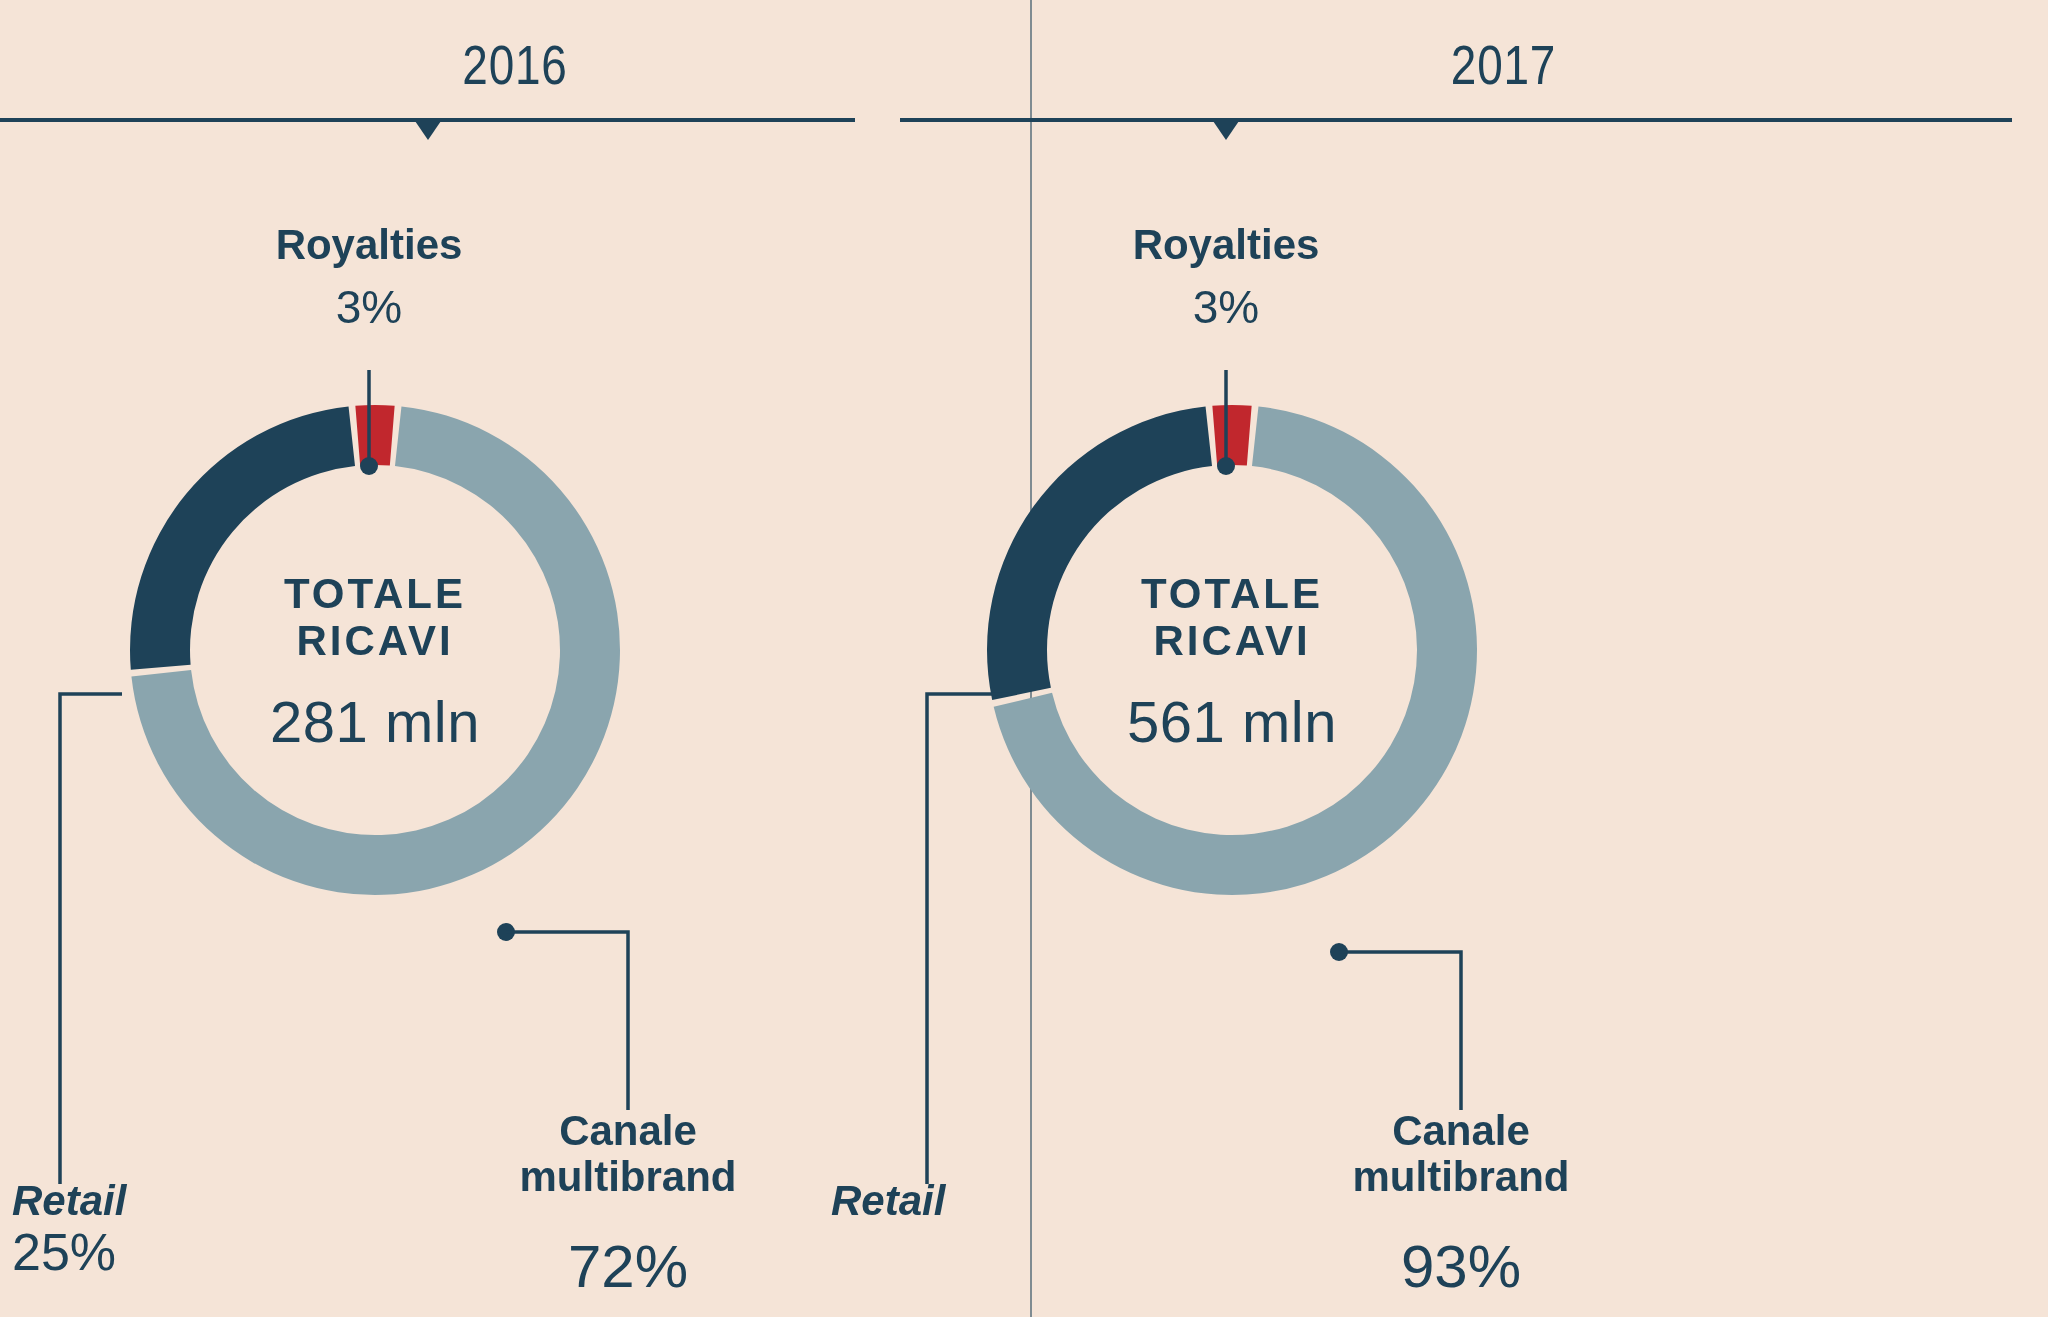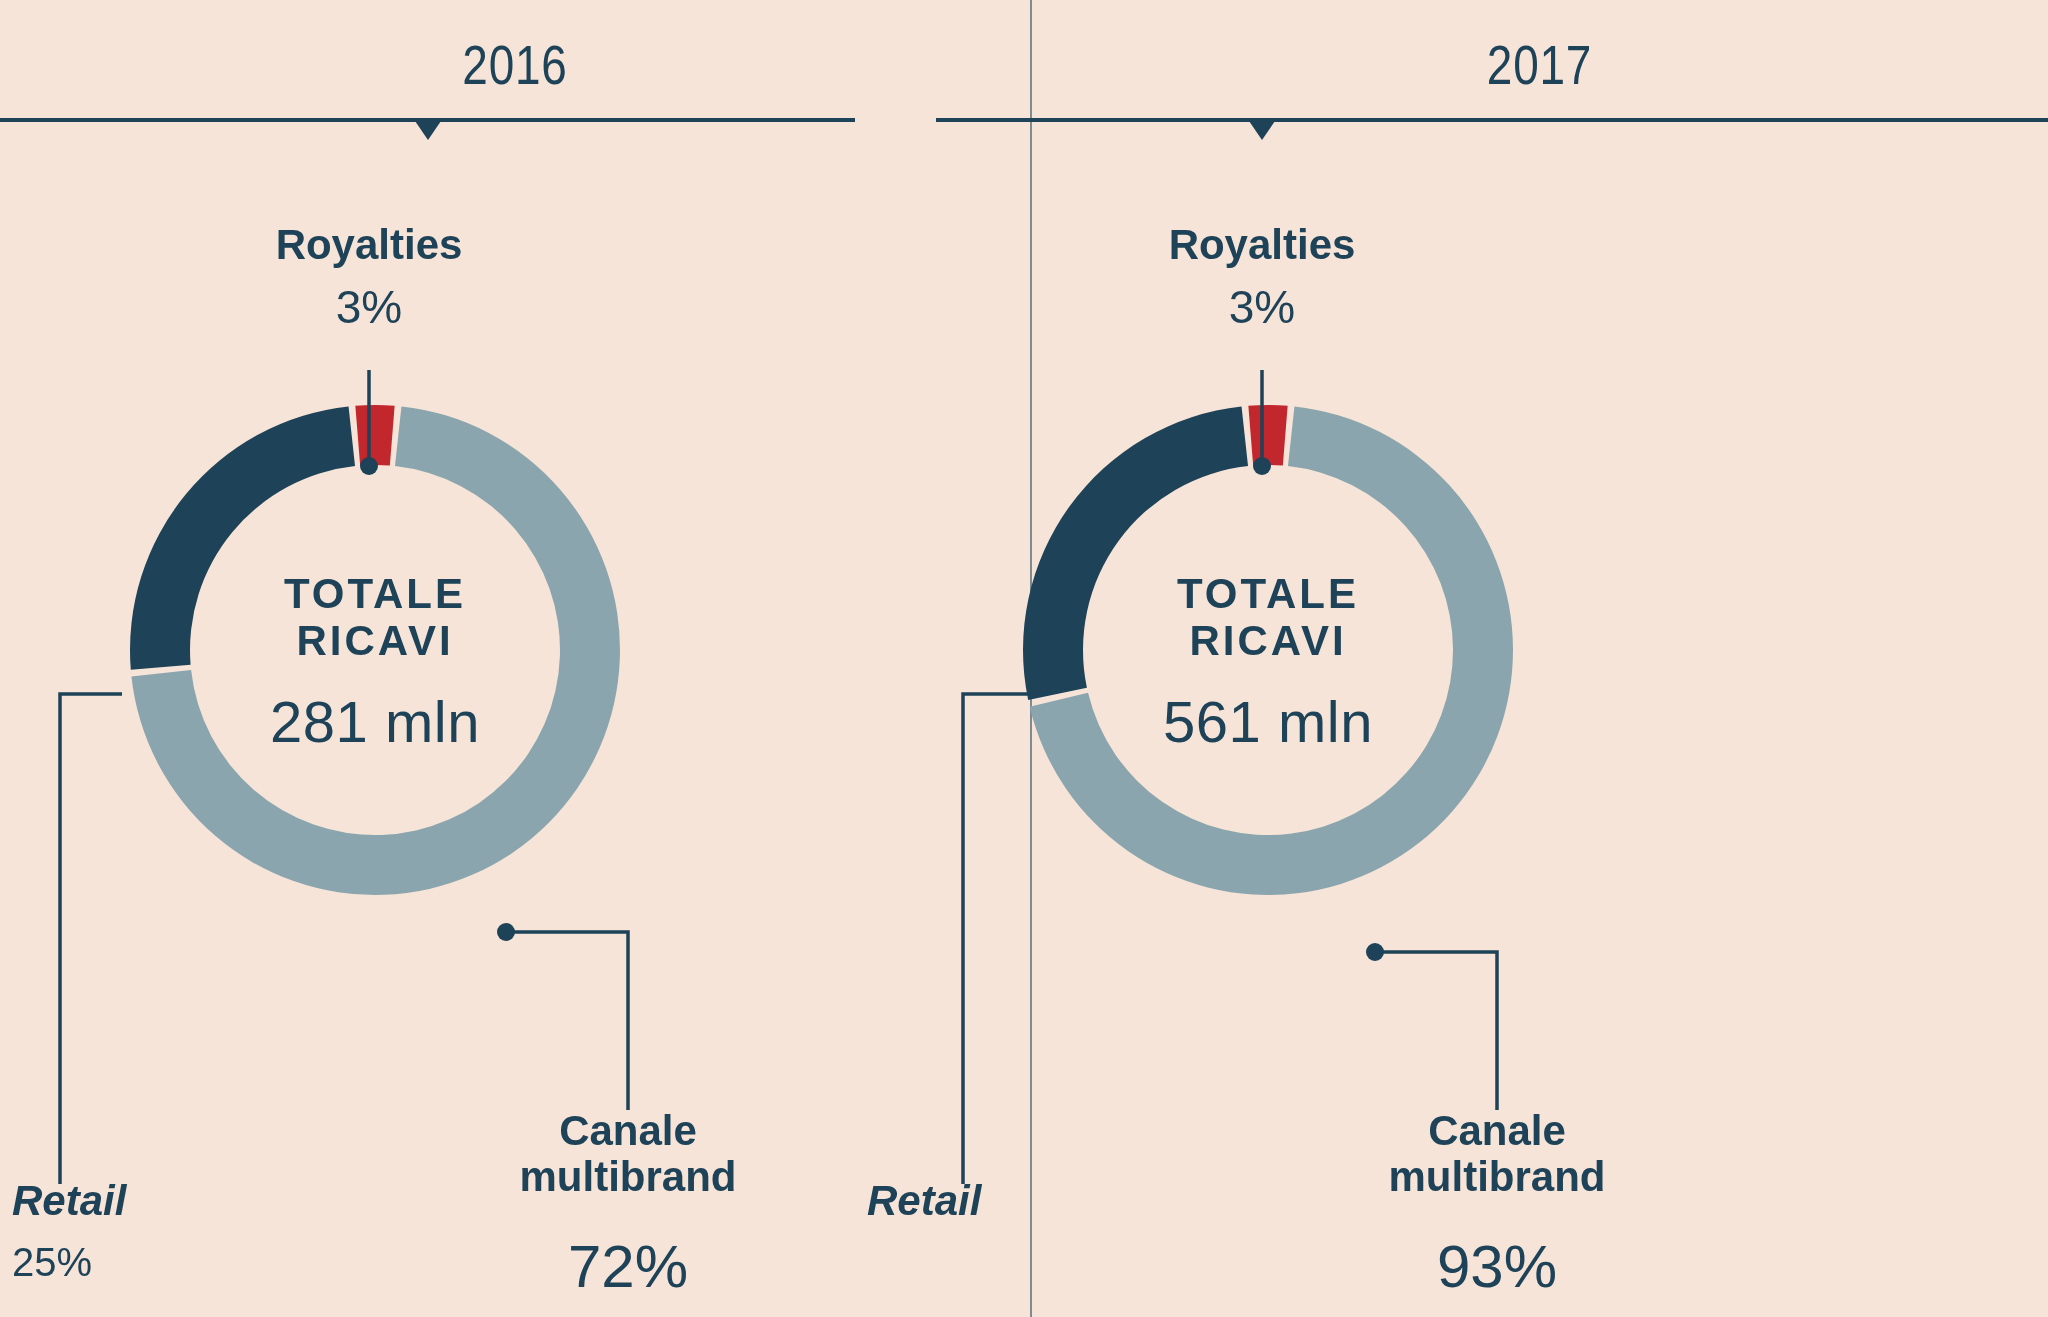--- a/index.html
+++ b/index.html
@@ -8,21 +8,21 @@
     background:#F5E4D7;
     font-family:"Liberation Sans", sans-serif;
     color:#1E4258;
     overflow:hidden;
     position:relative;
   }
   .stage{position:relative;width:2048px;height:1317px;padding-left:38px;}
 
   .panel{position:absolute;top:0;height:1317px;}
   #panel-2016{left:0;width:1030px;}
-  #panel-2017{left:1031px;width:1017px;}
+  #panel-2017{left:995px;width:1017px;}
 
   .divider{
     position:absolute;left:1030px;top:0;width:2px;height:1317px;
     background:#1E4258;opacity:.55;
   }
 
   
   .year-title{
     position:absolute;top:32px;width:100%;text-align:center;
     font-size:56px;font-weight:400;letter-spacing:1px;
@@ -60,21 +60,21 @@
   .callout{position:absolute;}
   .callout .name{font-weight:700;color:#1E4258;line-height:1.1;}
   .callout .pct{font-weight:400;color:#1E4258;line-height:1.1;}
 
   .co-royalties{text-align:center;width:330px;}
   .co-royalties .name{font-size:42px;}
   .co-royalties .pct{font-size:46px;margin-top:14px;}
 
   .co-retail{text-align:left;width:300px;}
   .co-retail .name{font-size:42px;font-style:italic;}
-  .co-retail .pct{font-size:40px;margin-top:16px;}
+  .co-retail .pct{font-size:52px;}
 
   .co-multi{text-align:center;width:330px;}
   .co-multi .name{font-size:42px;}
   .co-multi .pct{font-size:60px;margin-top:34px;}
 
   .leader{position:absolute;overflow:visible;}
   .leader path,.leader line{stroke:#1E4258;stroke-width:3.5;fill:none;}
   .leader circle{fill:#1E4258;}
 </style>
 </head>

